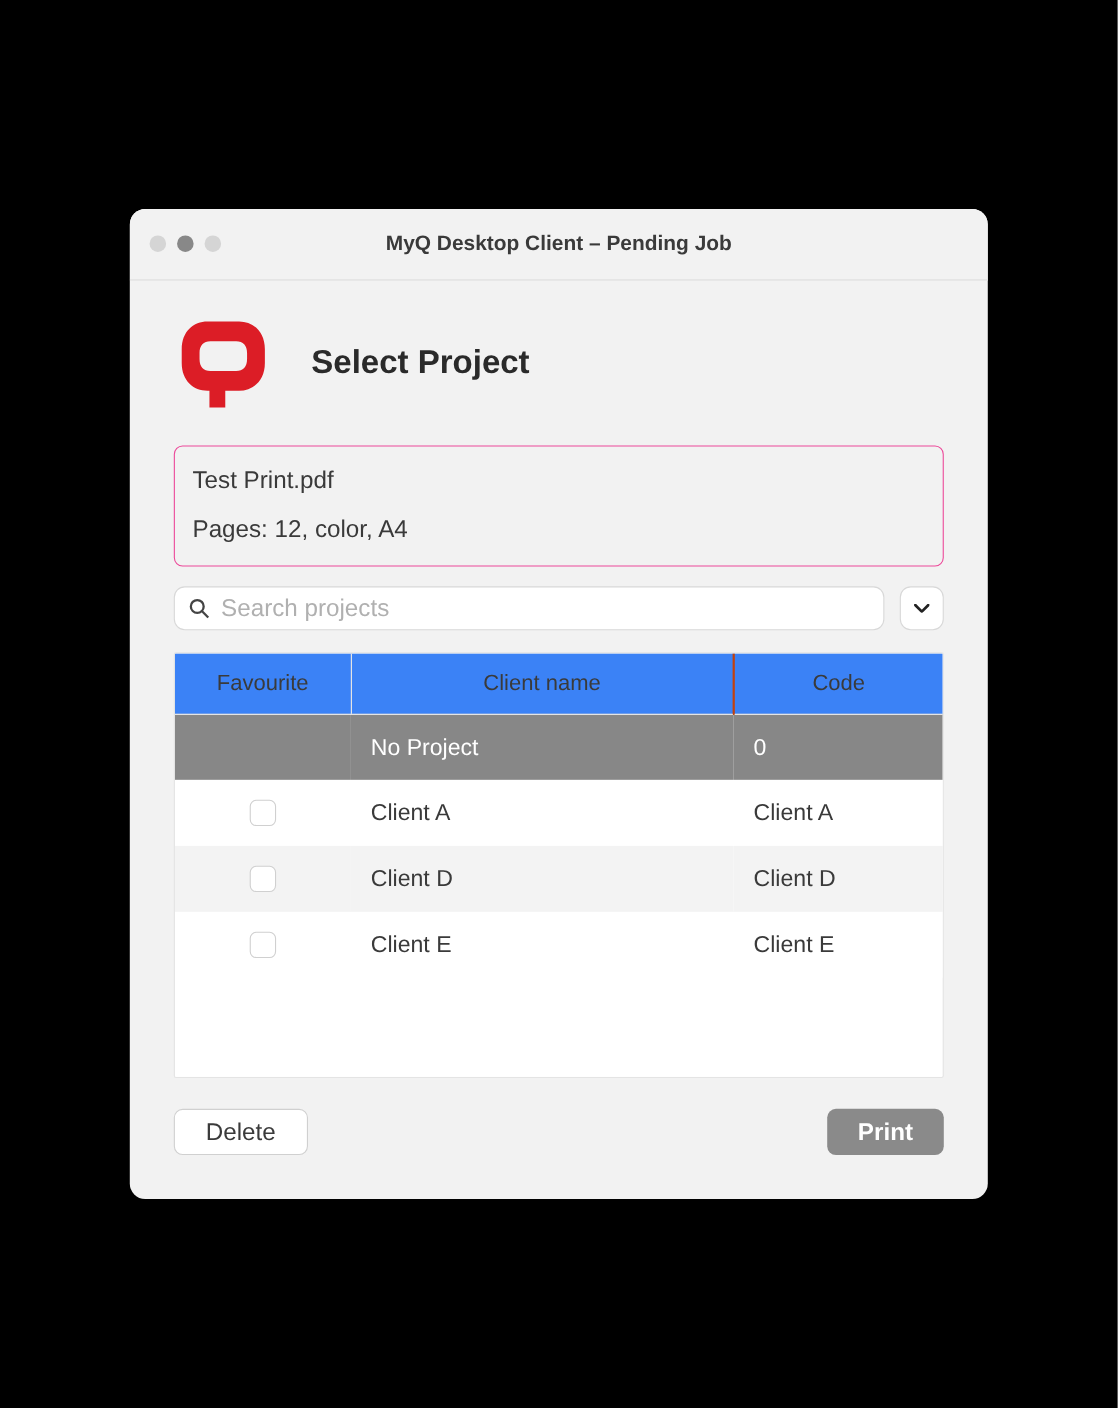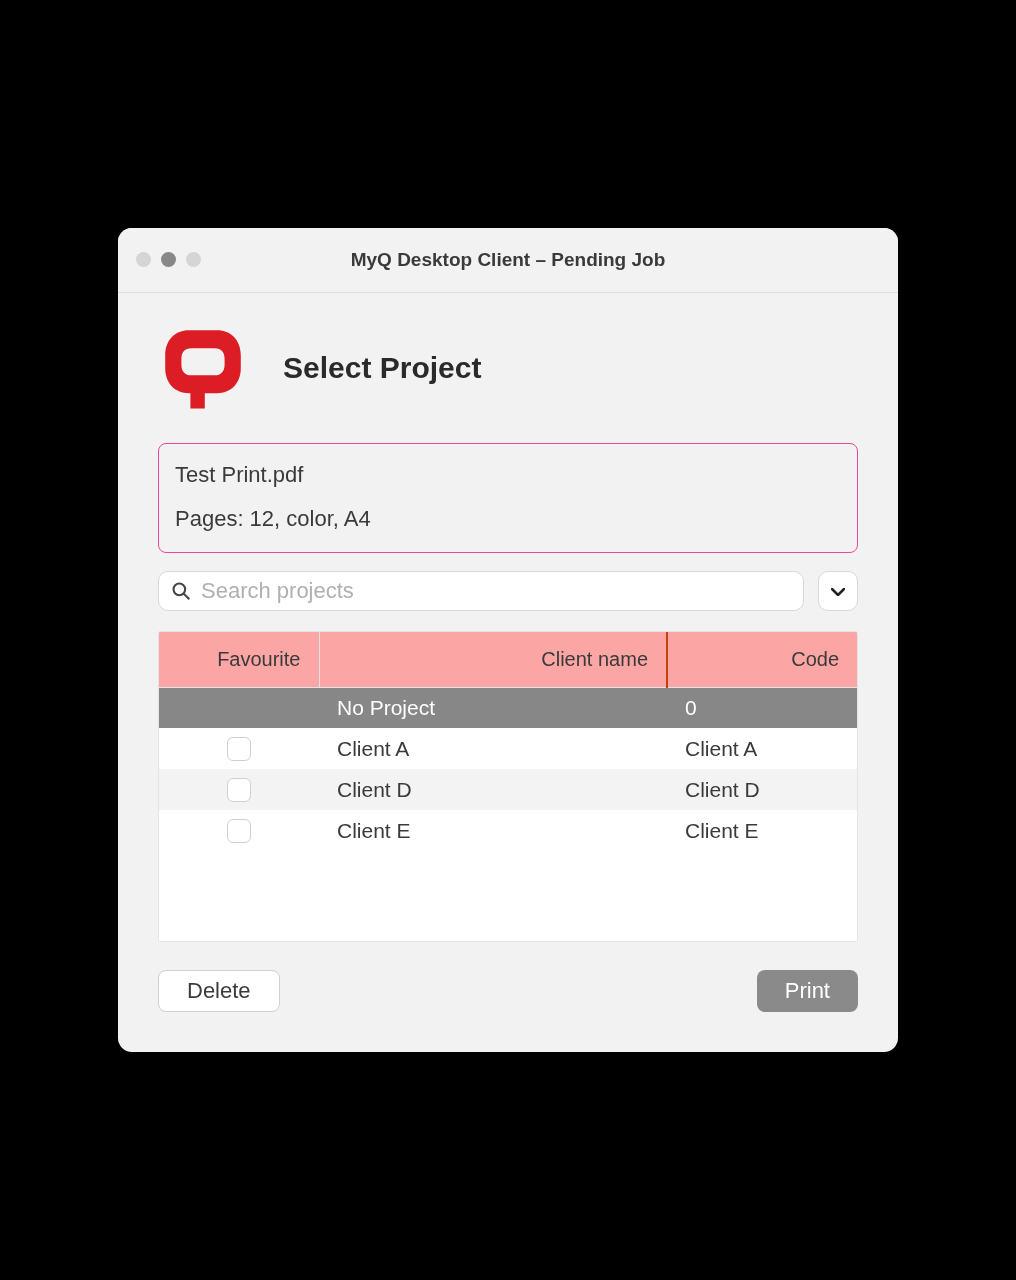--- a/index.html
+++ b/index.html
@@ -165,22 +165,22 @@
       overflow: hidden;
     }
     
     .table {
       width: 100%;
       border-collapse: collapse;
       background: #fff;
     }
     
     .table thead th {
-      background: #fca5a5;
-      text-align: right;
+      background: #3b82f6;
+      text-align: center;
       font-size: 20px;
       font-weight: 400;
       color: #3a3a3a;
       padding: 16px 18px;
       border-bottom: 1px solid #e4e4e4;
     }
     
     .col-favourite {
       width: 160px;
     }
@@ -189,21 +189,21 @@
       width: auto;
       border-left: 1px solid #e4e4e4;
     }
     
     .col-code {
       width: 190px;
       border-left: 2px solid #c2410c;
     }
     
     .table tbody tr {
-      height: 41px;
+      height: 60px;
     }
     
     .table tbody tr.selected {
       background: #878787;
       color: #fff;
     }
     
     .table tbody tr.odd:not(.selected) {
       background: #fff;
     }
@@ -259,21 +259,21 @@
     }
     
     .btn-delete {
       background: #fff;
       color: #3a3a3a;
     }
     
     .btn-print {
       background: #8a8a8a;
       color: #fff;
-      font-weight: 400;
+      font-weight: 700;
       border: none;
     }
   </style>
 </head>
 <body>
 
 <div class="window">
 
   <div class="titlebar">
     <div class="traffic-lights">

